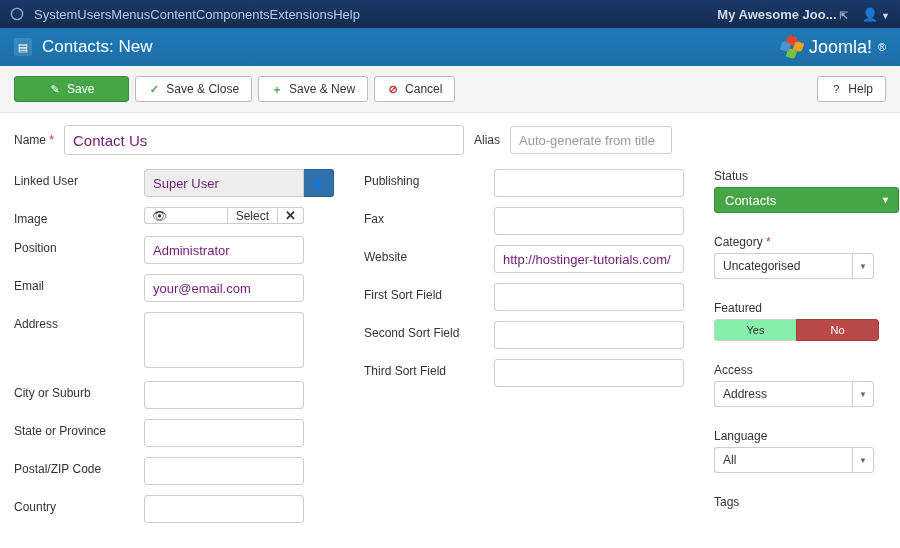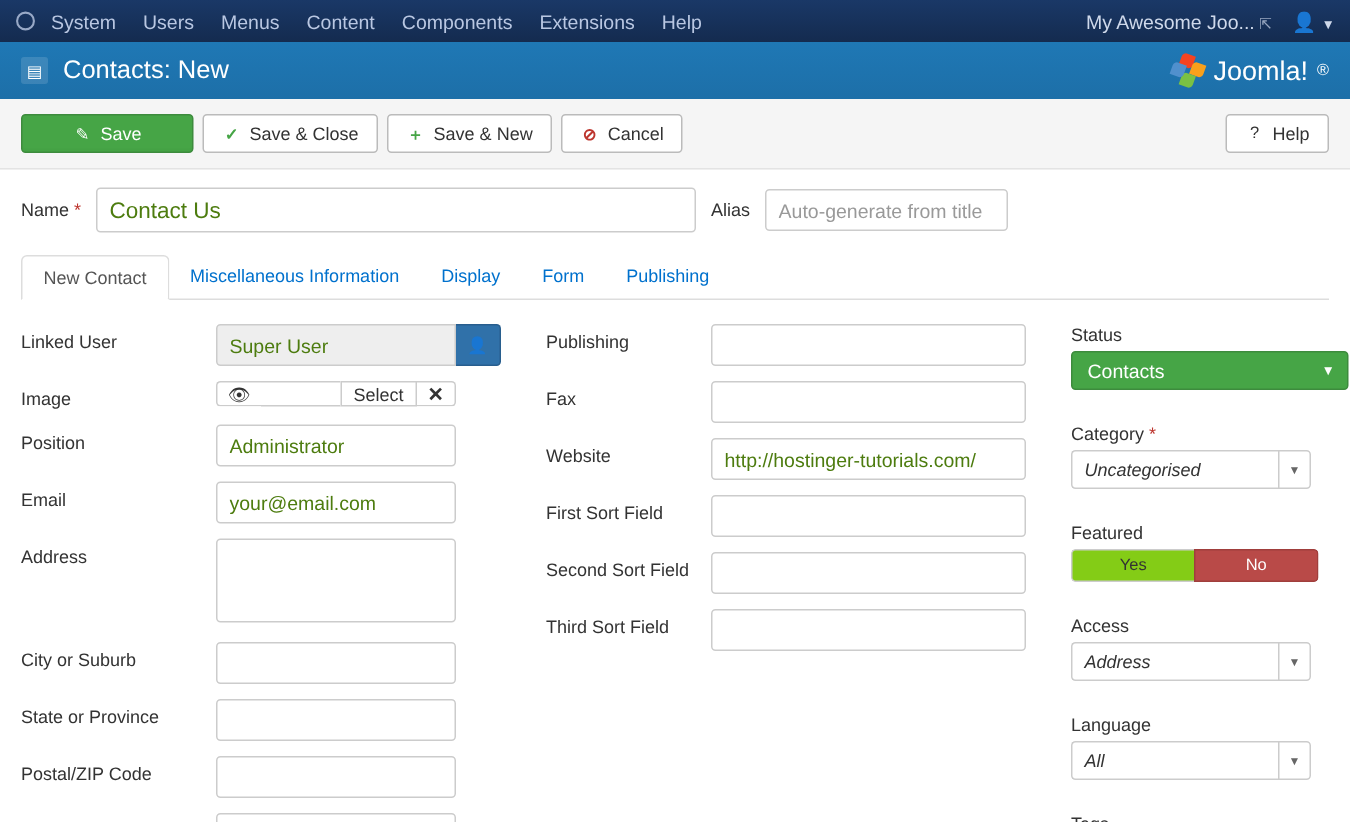--- a/index.html
+++ b/index.html
@@ -1,24 +1,24 @@
 <!DOCTYPE html>
 <html><head>
 <meta charset="utf-8">
 <style>
 * { box-sizing: border-box; margin: 0; padding: 0; }
 body { font-family: -apple-system, "Helvetica Neue", Arial, sans-serif; font-size: 13px; color: #333; background: #fff; width: 900px; }
 
 
 .topbar { background: #1a3867; background: linear-gradient(#1a3867,#142b4f); height: 28px; display: flex; align-items: center; padding: 0 10px; color: #d7e4ff; font-size: 13px; }
 .topbar .joomla-icon { width: 14px; height: 14px; opacity: .8; margin-right: 10px; }
-.topbar ul { list-style: none; display: flex; gap: 18px; }
+.topbar ul { list-style: none; display: flex; }
 .topbar ul li { color: #b9c7e2; cursor: pointer; }
 .topbar .spacer { flex: 1; }
-.topbar .right { display: flex; align-items: flex-end; gap: 14px; color: #cfd9eb; }
+.topbar .right { display: flex; align-items: flex-end; gap: 14px; color: #cfd9eb; font-weight: bold; }
 .topbar .right .ext { font-size: 10px; opacity: .7; margin-left: 3px; }
 .topbar .right .caret { font-size: 9px; margin-left: 3px; }
 
 
 .titlebar { background: #2179b6; background: linear-gradient(#1f78b5,#1d6fa8); color: #fff; height: 38px; display: flex; align-items: center; padding: 0 14px; }
 .titlebar .icon { width: 18px; height: 18px; background: #fff2; border-radius: 2px; display: flex; align-items: center; justify-content: center; margin-right: 10px; font-size: 11px; }
 .titlebar h1 { font-size: 17px; font-weight: 400; flex: 1; }
 .brand { display: flex; align-items: center; gap: 6px; }
 .brand-logo { width: 22px; height: 22px; position: relative; }
 .brand-logo span { position: absolute; width: 9px; height: 9px; border-radius: 3px 0 3px 0; }
@@ -35,64 +35,64 @@
 .btn-success { background: #46a546; border-color: #3d8b3d; color: #fff; padding: 4px 34px; box-shadow: inset 0 -2px 0 #3d8b3d22; }
 .btn .green { color: #46a546; font-weight: bold; }
 .btn .red { color: #bd362f; font-weight: bold; }
 .toolbar .spacer { flex: 1; }
 
 
 .main { padding: 12px 14px; }
 .namerow { display: flex; align-items: center; gap: 10px; margin-bottom: 14px; }
 .namerow label { font-size: 12px; }
 .star { color: #bd362f; }
-.input, select, textarea { border: 1px solid #ccc; border-radius: 3px; padding: 4px 8px; font-size: 13px; height: 28px; background: #fff; font-family: inherit; color: #4d7c0f; }
+.input, select, textarea { border: 1px solid #ccc; border-radius: 3px; padding: 4px 8px; font-size: 13px; height: 28px; background: #fff; font-family: inherit; color: #701a75; }
 .input.name { width: 400px; font-size: 15px; height: 30px; }
 .input.alias { width: 162px; }
 ::placeholder { color: #999; }
 
 
 .tabs { display: flex; border-bottom: 1px solid #ddd; margin-bottom: 16px; }
 .tab { padding: 7px 14px; font-size: 12px; color: #0071cd; cursor: pointer; position: relative; top: 1px; }
 .tab.active { color: #555; border: 1px solid #ddd; border-bottom-color: #fff; border-radius: 4px 4px 0 0; background: #fff; }
 
 
 .cols { display: flex; gap: 30px; }
 .col { display: flex; flex-direction: column; gap: 10px; }
 .col.left, .col.mid { width: 320px; }
 .col.right { flex: 1; min-width: 180px; }
 .frow { display: flex; align-items: flex-start; }
 .frow > label { width: 130px; padding-top: 5px; font-size: 12px; color: #333; }
 .frow .ctl { flex: 1; }
 .frow .ctl .input, .frow .ctl textarea { width: 160px; }
-.col.mid .frow .ctl .input { width: 210px; }
+.col.mid .frow .ctl .input { width: 190px; }
 textarea.input { height: 56px; resize: none; }
 
 
 .ig { display: flex; width: 190px; }
 .ig .input { flex: 1; border-top-right-radius: 0; border-bottom-right-radius: 0; background: #eee; }
 .ig .addon { width: 30px; background: #3071a9; color: #fff; display: flex; align-items: center; justify-content: center; border: 1px solid #285e8e; border-left: 0; border-radius: 0 3px 3px 0; font-size: 11px; cursor: pointer; }
 
 
 .imgsel { display: flex; width: 160px; }
 .imgsel .eye { width: 30px; border: 1px solid #ccc; border-right: 0; border-radius: 3px 0 0 3px; display: flex; align-items: center; justify-content: center; font-size: 12px; background: #fff; }
 .imgsel .mid { flex: 1; border: 1px solid #ccc; border-left: 0; border-right: 0; background: #fff; }
 .imgsel .sel { padding: 0 8px; border: 1px solid #ccc; display: flex; align-items: center; font-size: 12px; background: #fff; cursor: pointer; }
 .imgsel .clr { width: 26px; border: 1px solid #ccc; border-left: 0; border-radius: 0 3px 3px 0; display: flex; align-items: center; justify-content: center; font-weight: bold; background: #fff; cursor: pointer; }
 
 
 .rlbl { font-size: 12px; margin-bottom: 4px; display: block; }
 .pub { background: #46a546; color: #fff; border: 1px solid #3d8b3d; border-radius: 3px; height: 26px; display: flex; align-items: center; padding: 0 10px; width: 185px; position: relative; margin-bottom: 12px; cursor: pointer; }
 .pub .caret { position: absolute; right: 8px; font-size: 9px; }
-.select-wrap { display: flex; width: 160px; margin-bottom: 12px; font-style: italic; }
+.select-wrap { display: flex; width: 160px; margin-bottom: 12px; }
 .select-wrap .val { flex: 1; border: 1px solid #ccc; border-right: 0; border-radius: 3px 0 0 3px; height: 26px; display: flex; align-items: center; padding: 0 8px; font-size: 12px; background: #fff; }
 .select-wrap .dd { width: 22px; border: 1px solid #ccc; border-radius: 0 3px 3px 0; display: flex; align-items: center; justify-content: center; font-size: 8px; background: #fff; cursor: pointer; color: #666; }
 .toggle { display: flex; width: 165px; margin-bottom: 12px; border-radius: 3px; overflow: hidden; }
 .toggle > div { flex: 1; height: 22px; font-size: 11px; display: flex; align-items: center; justify-content: center; border: 1px solid #ccc; cursor: pointer; }
-.toggle .yes { border-right: 0; border-radius: 3px 0 0 3px; background: #84cc16; }
+.toggle .yes { border-right: 0; border-radius: 3px 0 0 3px; background: #86efac; }
 .toggle .no { background: #b94a48; color: #fff; border-color: #a03e3c; border-radius: 0 3px 3px 0; }
 </style>
 </head>
 <body>
 
 <div class="topbar">
   <svg class="joomla-icon" viewBox="0 0 20 20">
       <circle cx="10" cy="10" r="8" fill="none" stroke="#b9c7e2" stroke-width="2"></circle>
     </svg>
   <ul>
@@ -152,27 +152,20 @@
 
 <div class="main">
 
   <div class="namerow">
     <label><span>Name</span> <span class="star">*</span></label>
     <input class="input name" value="Contact Us" style="">
     <label>Alias</label>
     <input class="input alias" placeholder="Auto-generate from title" style="">
   </div>
 
-  <div class="tabs">
-    <div class="tab active">New Contact</div>
-    <div class="tab">Miscellaneous Information</div>
-    <div class="tab">Display</div>
-    <div class="tab">Form</div>
-    <div class="tab">Publishing</div>
-  </div>
 
   <div class="cols">
 
     <div class="col left">
       <div class="frow">
           <label>Linked User</label>
         <div class="ctl">
             <div class="ig">
           <input class="input" readonly="" value="Super User" style="">
           <div class="addon">

